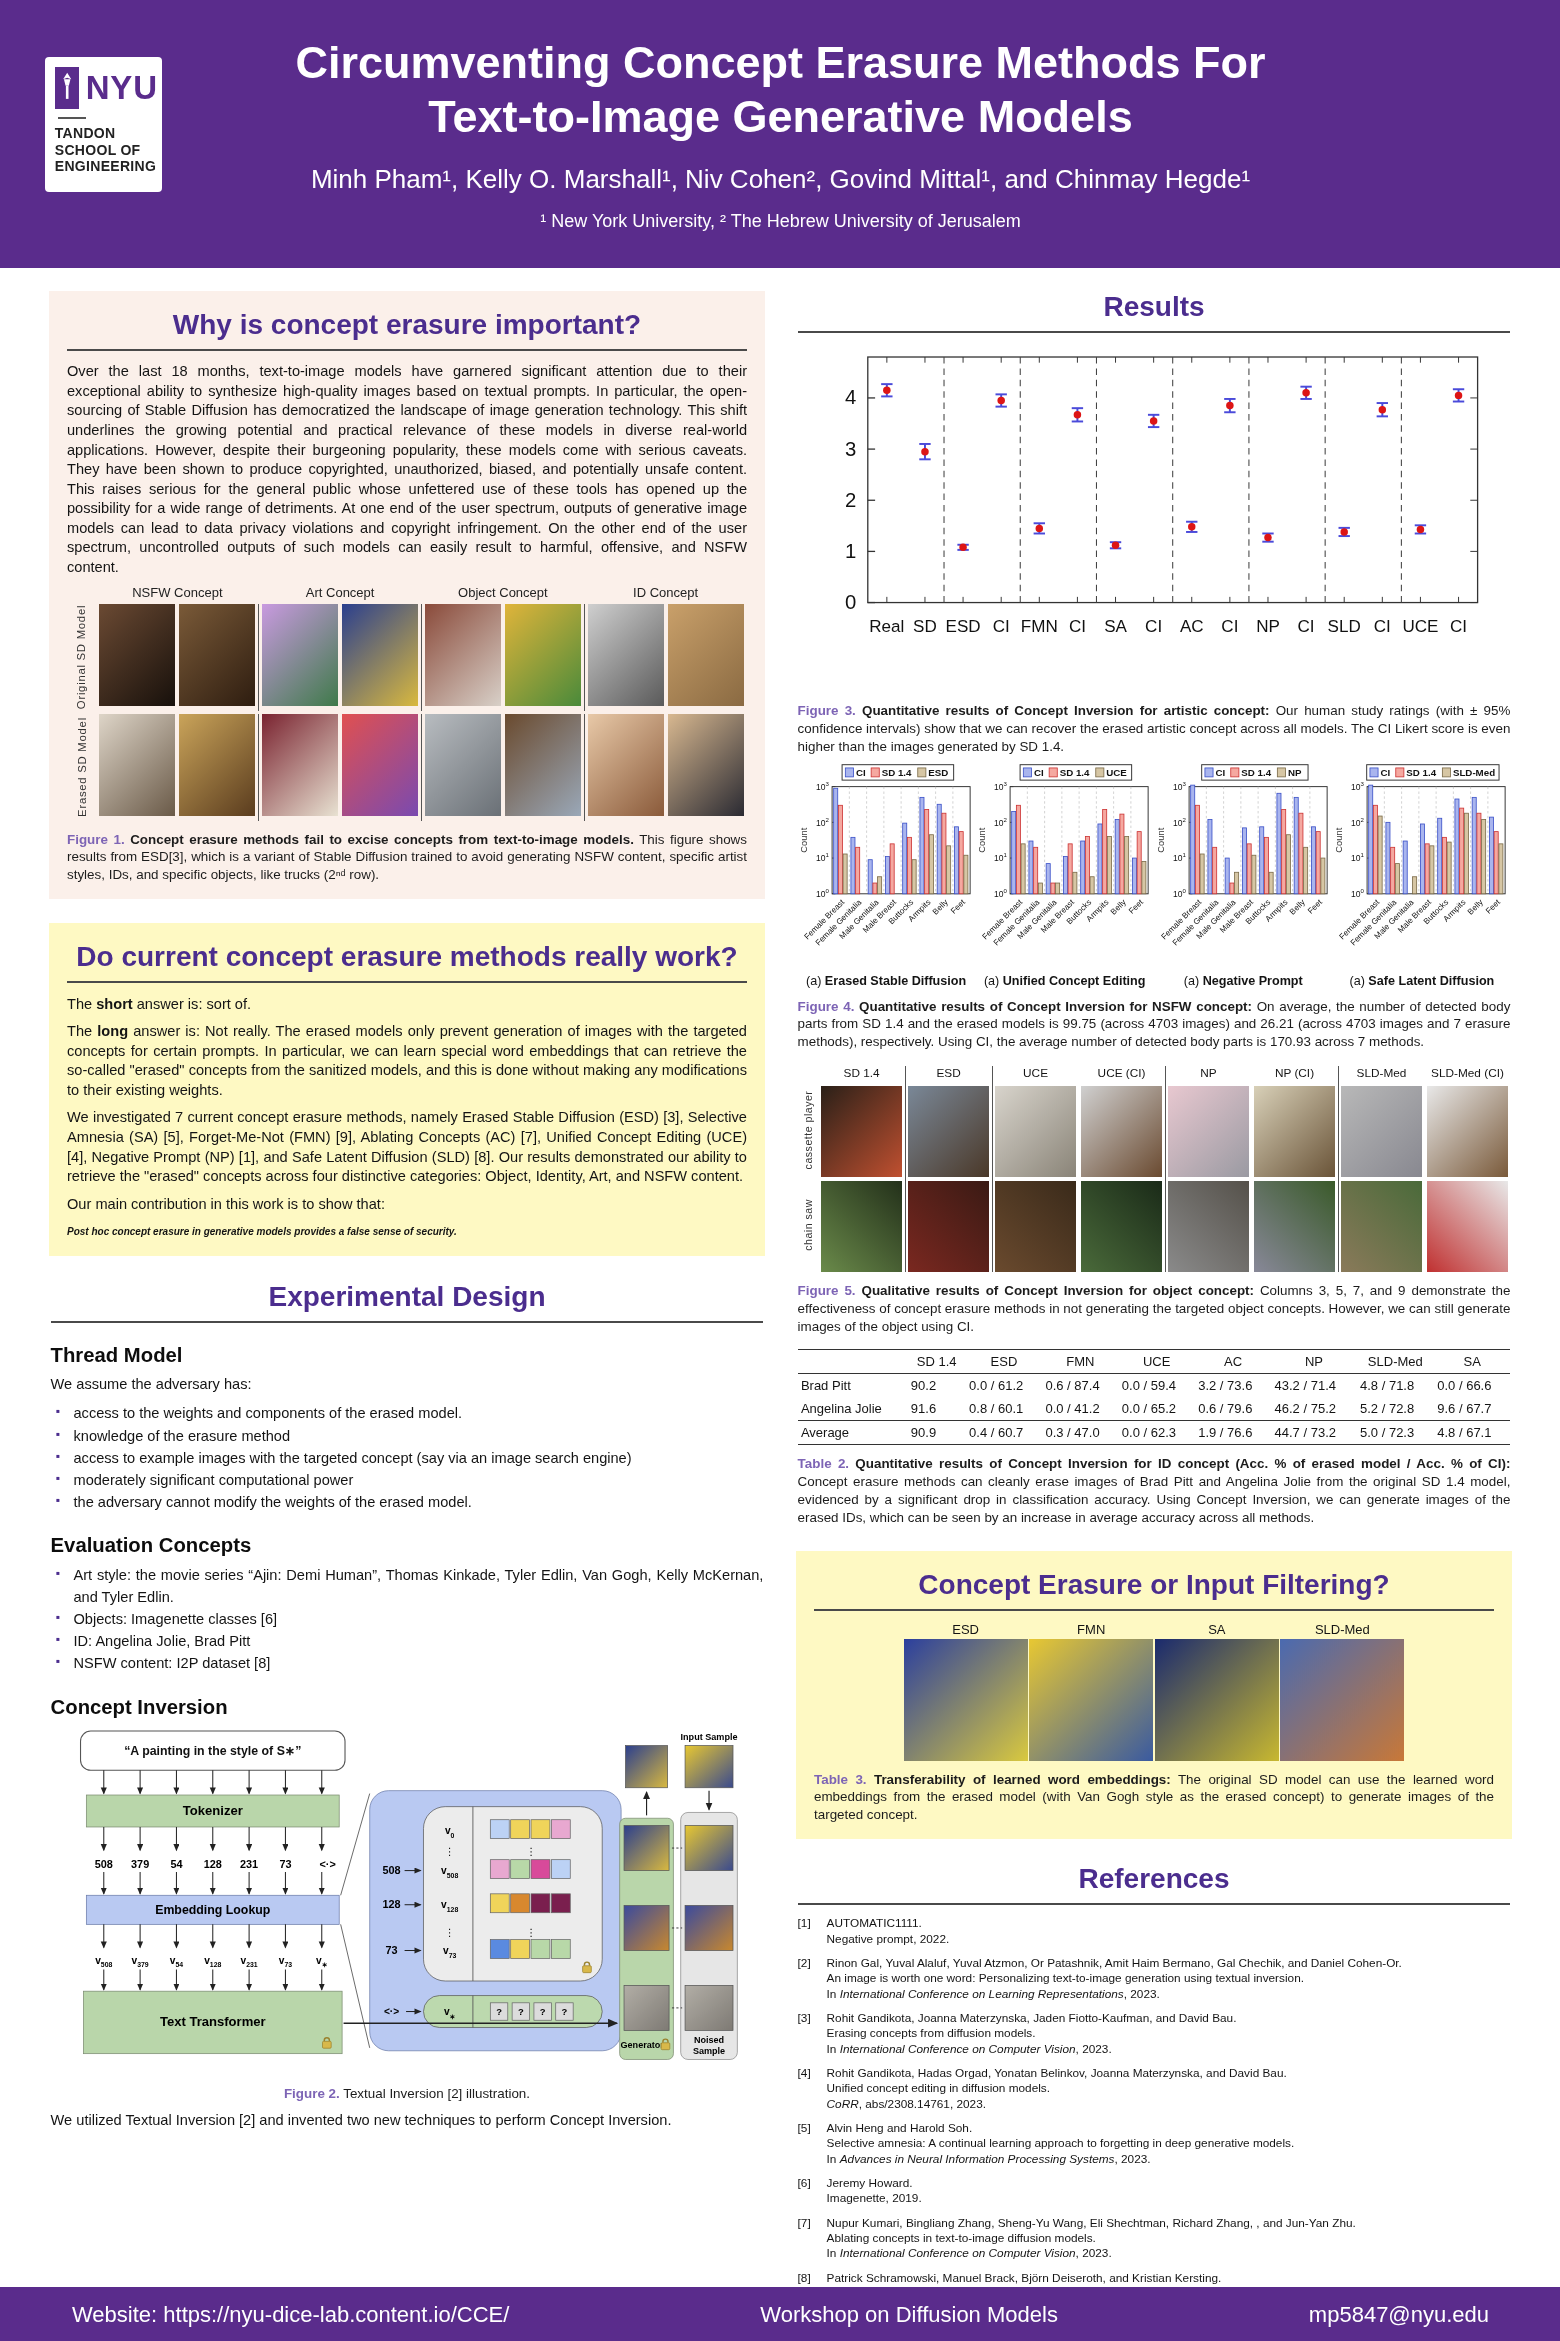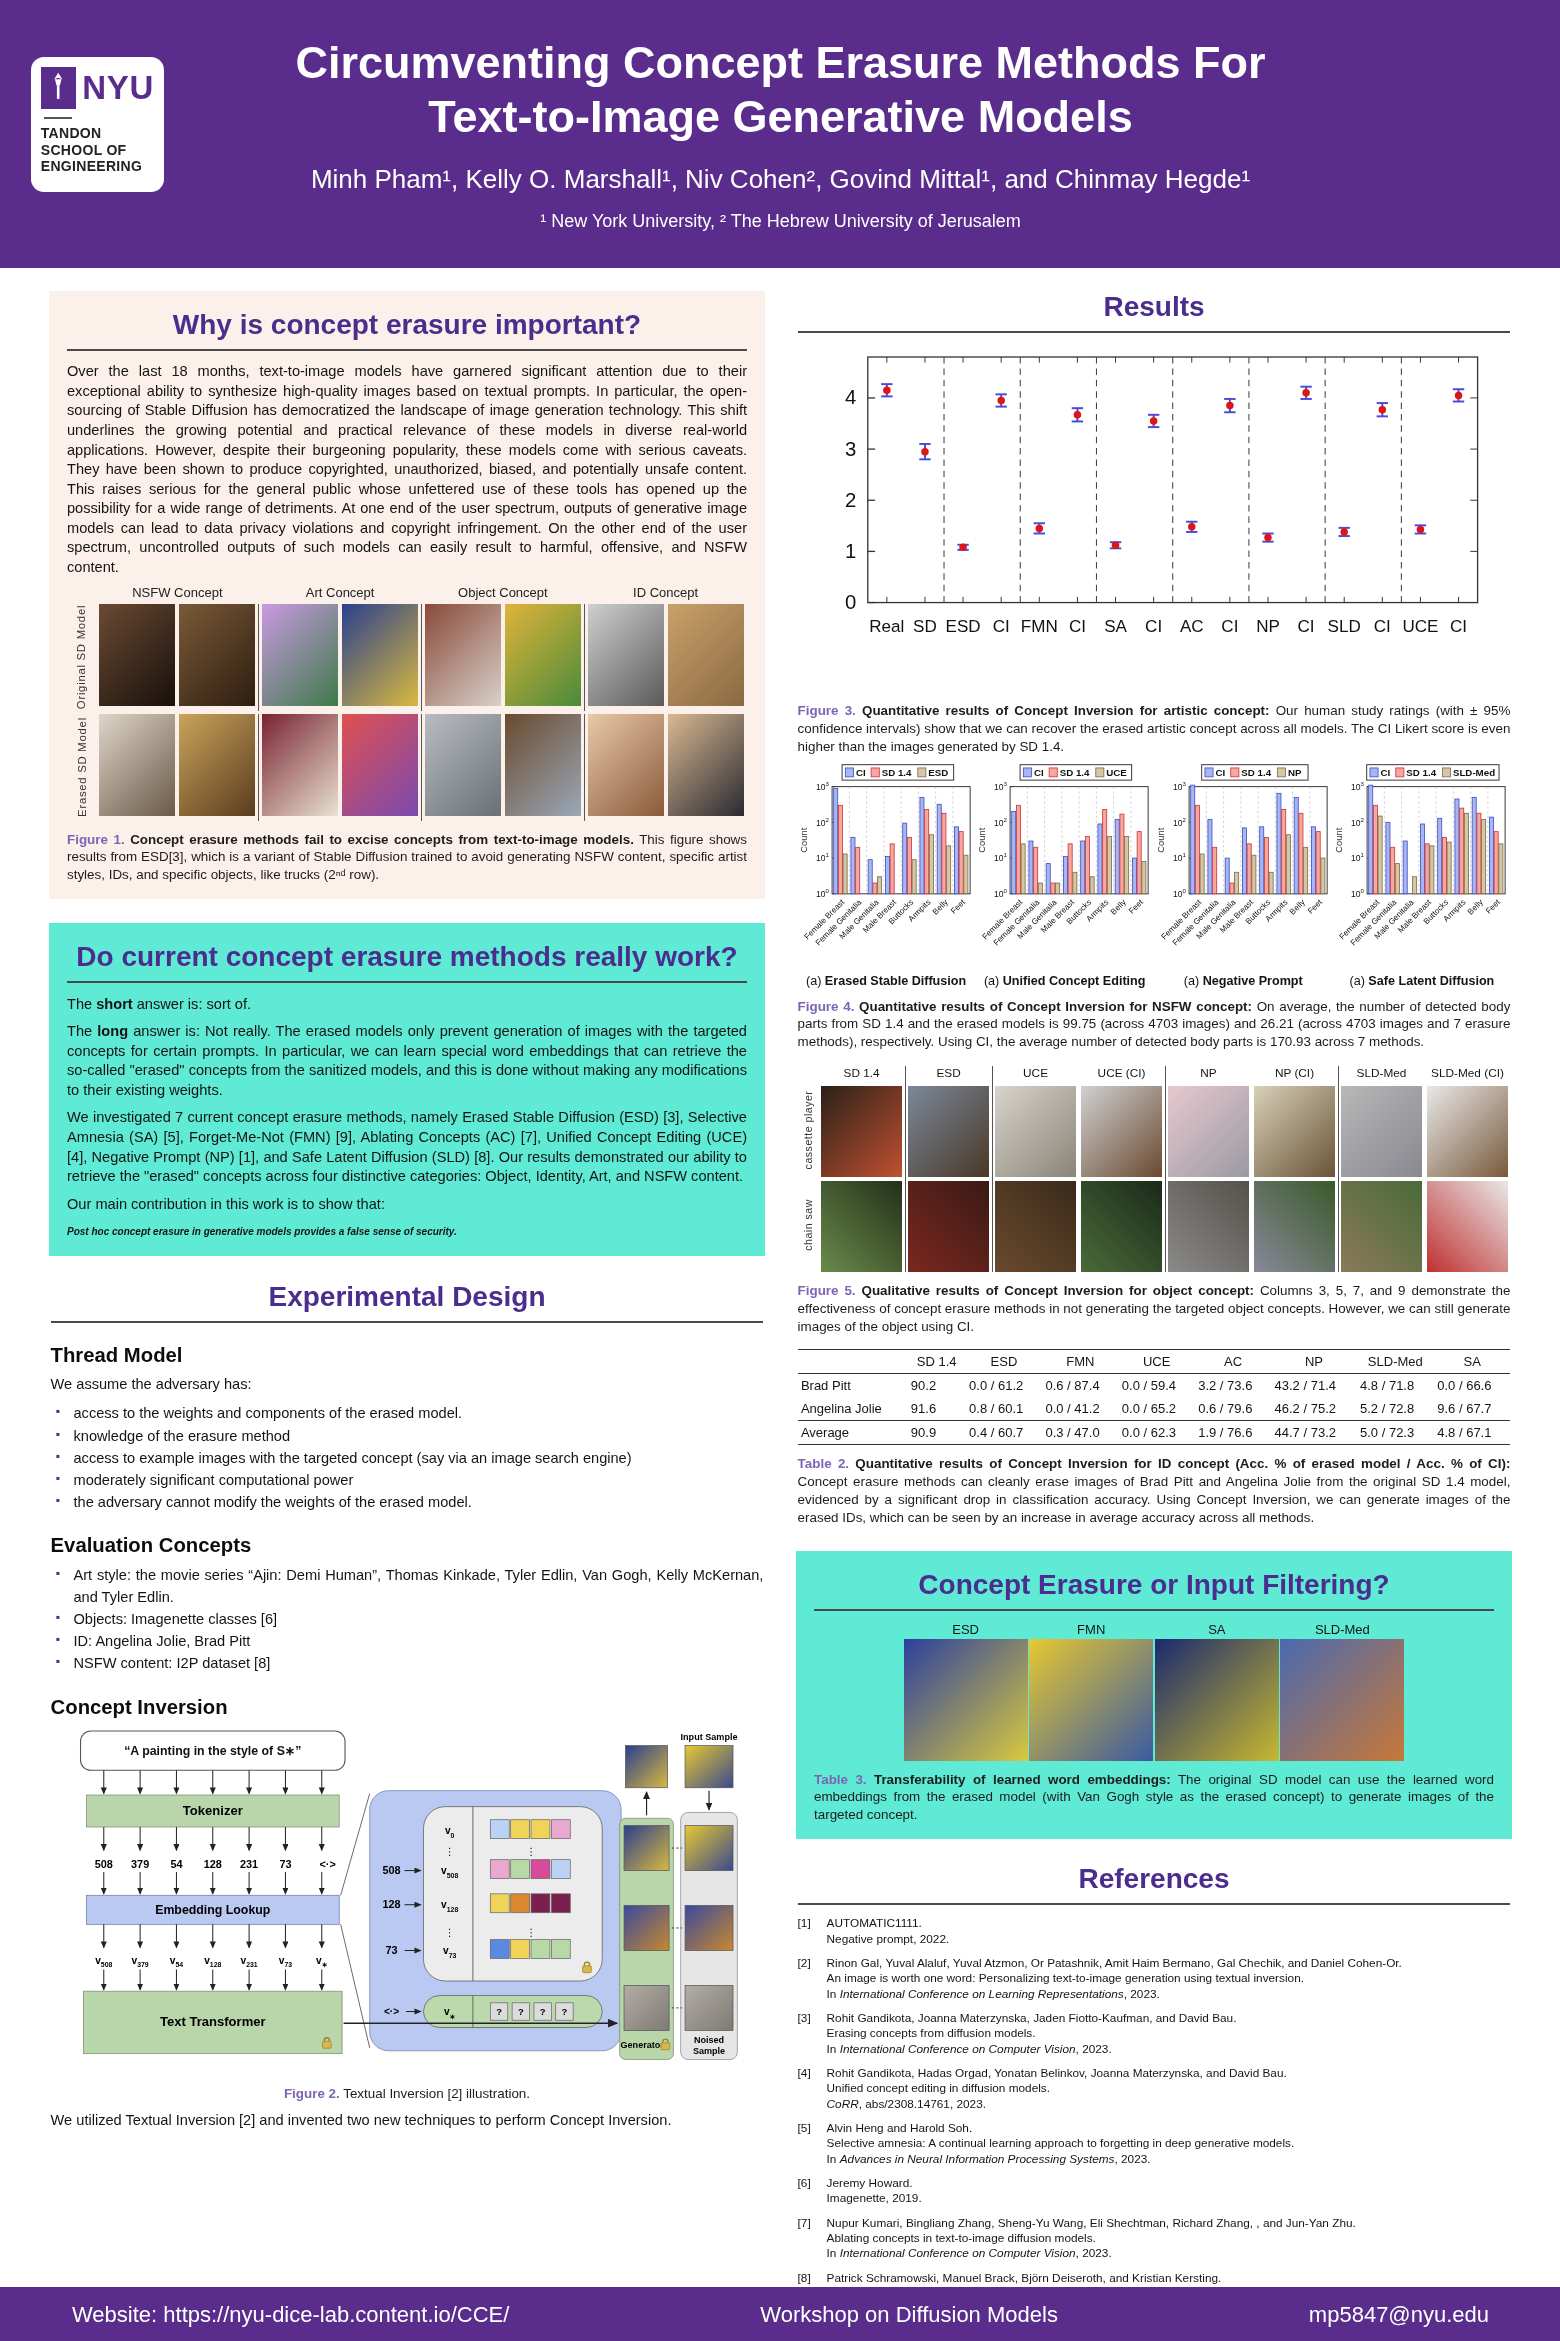--- a/index.html
+++ b/index.html
@@ -4,38 +4,38 @@
 <style>
   html,body{margin:0;padding:0}
   body{width:1561px;height:2342px;position:relative;background:#ffffff;
        font-family:"Liberation Sans",sans-serif;color:#141414;overflow:hidden}
 
   
   .header{position:absolute;top:0;left:0;width:1561px;height:268px;background:#5a2c8c;color:#fff}
   .title{text-align:center;font-size:45px;font-weight:bold;line-height:1.2;padding-top:36px}
   .authors{text-align:center;font-size:26px;margin-top:19.5px;font-weight:300}
   .affil{text-align:center;font-size:18px;margin-top:16.3px}
-  .logo{position:absolute;left:31px;top:57px;width:133px;height:135px;background:#fff;border-radius:13px;
+  .logo{position:absolute;left:45px;top:57px;width:117px;height:135px;background:#fff;border-radius:4px;
         padding:9.8px 9.8px;box-sizing:border-box}
   .logo-top{display:flex;align-items:center;gap:6.5px}
   .logo-sq{width:42px;height:42px;background:#5a2c8c;display:flex;align-items:center;justify-content:center}
   .logo-nyu{color:#5a2c8c;font-size:33px;font-weight:bold;letter-spacing:0.8px}
   .logo-dash{width:28px;border-top:2.4px solid #555;margin:8.1px 0 6.5px 3.3px}
   .logo-school{font-size:14px;font-weight:bold;color:#222;line-height:1.18;letter-spacing:0.3px}
   .footer{position:absolute;left:0;bottom:0;width:1561px;height:55px;background:#5a2c8c;color:#fff;
           display:flex;align-items:center;justify-content:space-between;padding:0 72px;box-sizing:border-box;font-size:22px}
 
   
   .col{position:absolute;top:268px;width:716px}
   .col-left{left:49px}
   .col-right{left:796px}
   .section{margin-top:24.4px}
   .section:first-child{margin-top:23px}
   .sec-pink{background:#fbf0ea;padding:11.4px 18px 14.6px;box-sizing:border-box}
-  .sec-gray{background:#5eead4;padding:11.4px 18px 14.6px;box-sizing:border-box}
+  .sec-gray{background:#fef9c3;padding:11.4px 18px 14.6px;box-sizing:border-box}
   .sec-plain{padding:0 1.6px}
   .schead{color:#4b2d8e;font-size:28px;text-align:center;margin:6.5px 0 8.1px;font-weight:bold}
   .rule{border-top:2px solid #4a4a4a;margin:0 0 11.4px}
   p.body{font-size:14.6px;line-height:1.34;margin:8.1px 0;text-align:justify}
   .subhead{font-size:20.3px;font-weight:bold;margin:21px 0 6.5px;color:#0d0d0d}
   ul.bullets{list-style:none;padding:0 0 0 4.9px;margin:3px 0}
   ul.bullets li{font-size:14.6px;line-height:1.52;padding-left:18px;position:relative;text-align:justify}
   ul.bullets li::before{content:"▪";color:#4b2d8e;position:absolute;left:0;top:0;font-size:12.2px}
   .caption{font-size:13.4px;line-height:1.33;color:#1c1c1c;margin-top:9.8px;text-align:justify}
   .caption .lab{color:#7d64b5}

